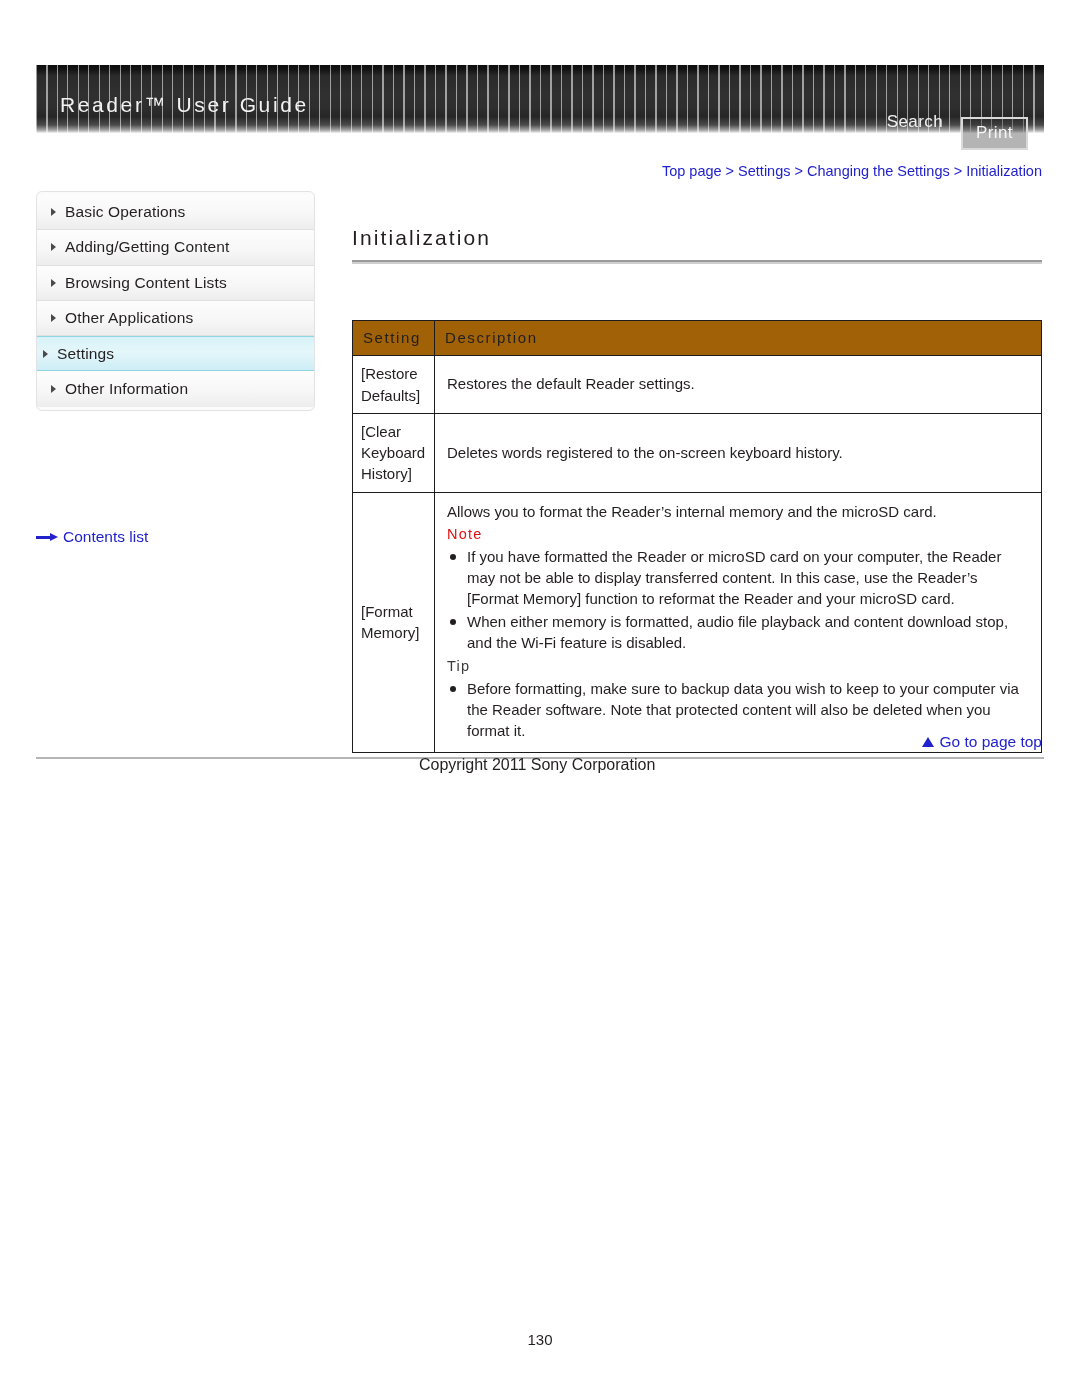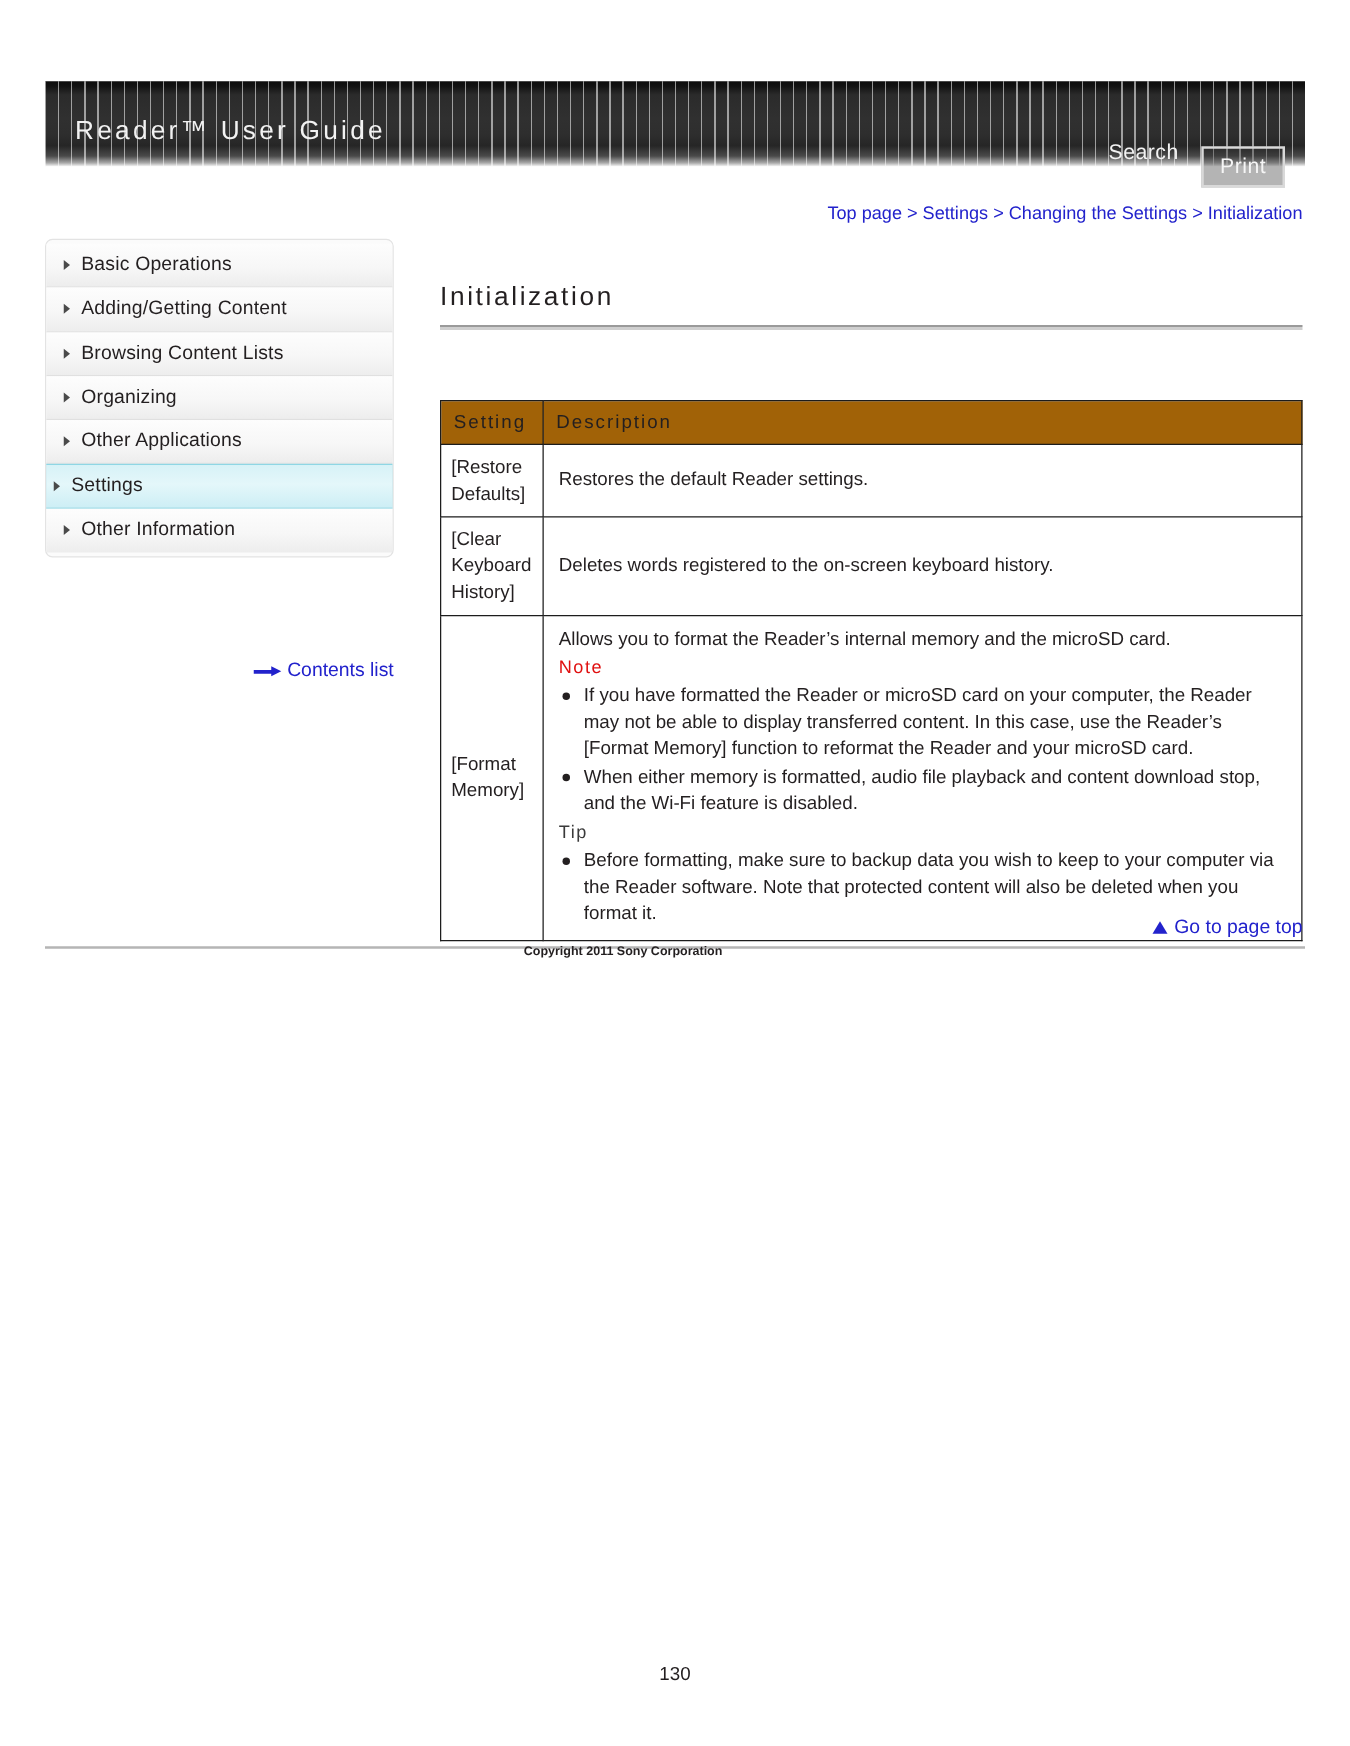--- a/index.html
+++ b/index.html
@@ -134,21 +134,21 @@
     color: #231f20;
     letter-spacing: 0.15px;
     white-space: nowrap;
   }
   .contents-list {
     position: absolute;
     left: 36px;
     top: 528px;
     width: 279px;
     display: flex;
-    justify-content: flex-end;
+    justify-content: flex-start;
     align-items: center;
     gap: 5px;
   }
   .contents-arrow {
     display: inline-block;
     position: relative;
     width: 22px;
     height: 9px;
     flex: none;
   }
@@ -294,24 +294,23 @@
     left: 36px;
     top: 757px;
     width: 1008px;
     height: 2px;
     background: #b5b5b5;
   }
   .copyright {
     position: absolute;
     left: 419px;
     top: 756px;
-    font-size: 10px;
-    color: #231f20;
-    white-space: nowrap;
-    font-weight: bold;
+    font-size: 16px;
+    color: #231f20;
+    white-space: nowrap;
   }
   .page-number {
     position: absolute;
     left: 0;
     top: 1331px;
     width: 1080px;
     text-align: center;
     font-size: 15px;
     color: #231f20;
   }
@@ -334,24 +333,20 @@
     <span class="nav-arrow"></span>
     <span class="nav-label">Basic Operations</span>
   </div>
   <div class="nav-item">
     <span class="nav-arrow"></span>
     <span class="nav-label">Adding/Getting Content</span>
   </div>
   <div class="nav-item">
     <span class="nav-arrow"></span>
     <span class="nav-label">Browsing Content Lists</span>
-  </div>
-  <div class="nav-item">
-    <span class="nav-arrow"></span>
-    <span class="nav-label">Organizing</span>
   </div>
   <div class="nav-item">
     <span class="nav-arrow"></span>
     <span class="nav-label">Other Applications</span>
   </div>
   <div class="nav-item active">
     <span class="nav-arrow"></span>
     <span class="nav-label">Settings</span>
   </div>
   <div class="nav-item">

